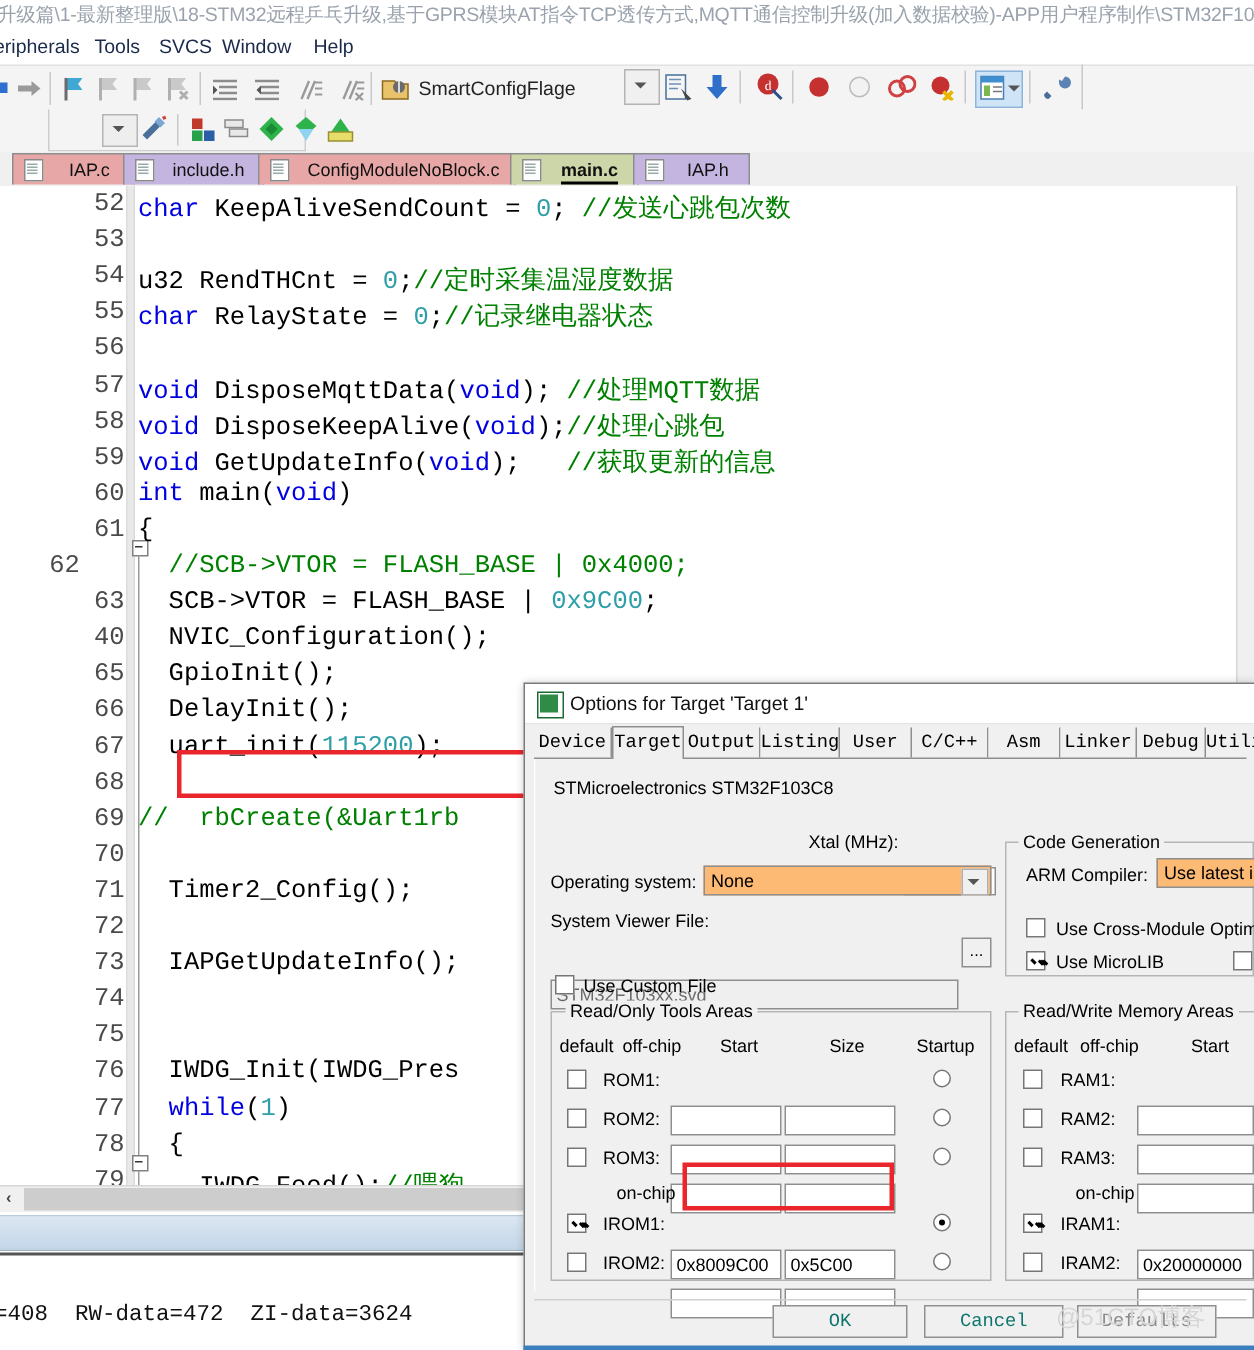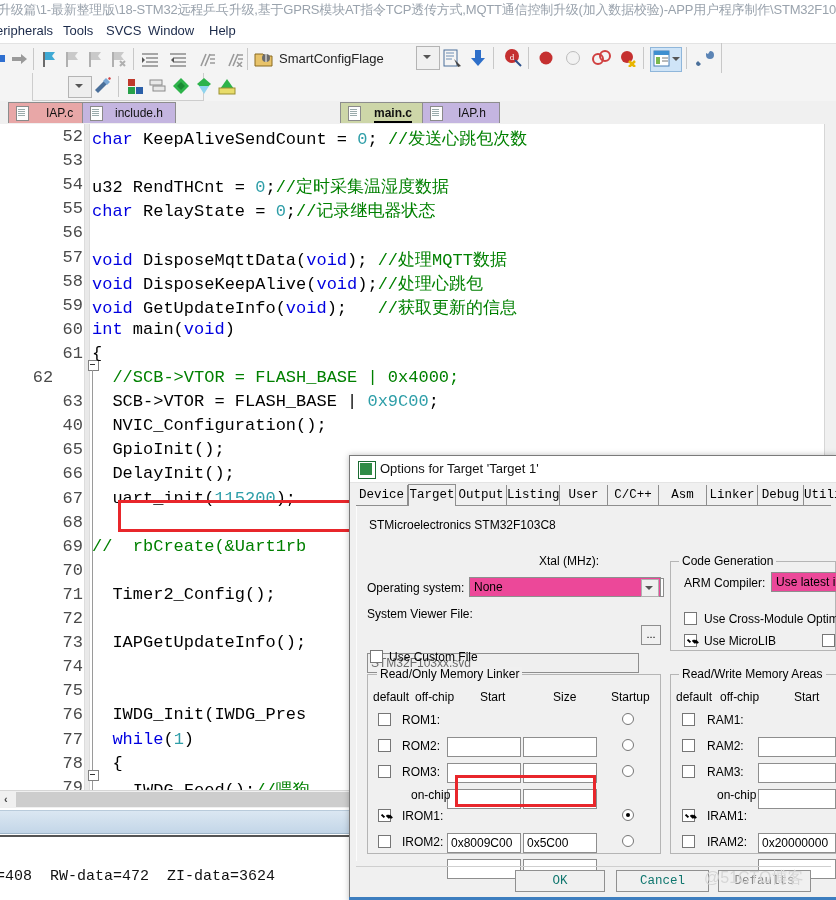--- a/index.html
+++ b/index.html
@@ -226,21 +226,21 @@
   .dinput{
     position:absolute;background:#ffffff;
     border:1px solid #8e8e8e;box-sizing:border-box;
     font-size:12px;color:#000;margin-top:28px;
   }
   .dinput .v{position:absolute;left:3px;top:1px;white-space:nowrap;}
   .dinput.sel .v{background:#2f6fd0;color:#ffffff;padding:0 1px;}
   .dinput.ro{background:#efefef;color:#6c6c6c;}
   .dinput.ro .v{color:#6b6b6b;}
   .dcombo{
-    position:absolute;background:#ec4899;border:1px solid #8e8e8e;box-sizing:border-box;
+    position:absolute;background:#fdba74;border:1px solid #8e8e8e;box-sizing:border-box;
   }
   .dcombo .v{position:absolute;left:4px;top:2px;font-size:12px;}
   .dcombo .btn{
     position:absolute;right:1px;top:1px;width:16px;height:16px;
     background:#f0f0f0;border:1px solid #b0b0b0;
   }
   .dcombo .btn .caret{left:3px;top:6px;}
   .grpbox{
     position:absolute;border:1px solid #b5b5b5;box-sizing:border-box;
   }
@@ -450,20 +450,24 @@
 </div>
 
 <div id="tabbar">
   <div class="ftab" style="left:8px;width:82px;background:#e8a7a7;">
     <div class="fico"></div>
     <div class="lbl" style="left:37px">IAP.c</div>
   </div>
   <div class="ftab" style="left:82px;width:94px;background:#c4b5e0;">
     <div class="fico"></div>
     <div class="lbl" style="left:32px">include.h</div>
+  </div>
+  <div class="ftab" style="left:172px;width:172px;background:#e8a7a7;">
+    <div class="fico"></div>
+    <div class="lbl" style="left:32px">ConfigModuleNoBlock.c</div>
   </div>
   <div class="ftab" style="left:340px;width:86px;background:#cdd6a8;">
     <div class="fico"></div>
     <div class="lbl" style="left:33px;font-weight:bold;border-bottom:2px solid #000;padding-bottom:1px;">main.c</div>
   </div>
   <div class="ftab" style="left:422px;width:78px;background:#c4b5e0;">
     <div class="fico"></div>
     <div class="lbl" style="left:35px">IAP.h</div>
   </div>
 </div>
@@ -596,21 +600,21 @@
     <div class="dtext" style="left:10px;top:101px;">System Viewer File:</div>
     <div class="dinput ro" style="left:10px;top:119px;width:272px;height:20px;">
       <div class="v" style="top:2px">STM32F103xx.svd</div>
     </div>
     <div id="ellipsisbtn" style="left:284px;top:119px;width:20px;height:20px;line-height:16px;"><span>...</span></div>
 
     <div class="cbx" style="left:13px;top:144px;"></div>
     <div class="dtext" style="left:32px;top:144px;">Use Custom File</div>
 
     <div class="grpbox" style="left:10px;top:168px;width:294px;height:180px;"></div>
-    <div class="grplbl" style="left:20px;top:161px;">Read/Only Memory Linker</div>
+    <div class="grplbl" style="left:20px;top:161px;">Read/Only Tools Areas</div>
     <div class="dtext" style="left:16px;top:184px;">default</div>
     <div class="dtext" style="left:58px;top:184px;">off-chip</div>
     <div class="dtext" style="left:123px;top:184px;">Start</div>
     <div class="dtext" style="left:196px;top:184px;">Size</div>
     <div class="dtext" style="left:254px;top:184px;">Startup</div>
 
     <div class="cbx" style="left:21px;top:207px;"></div>
     <div class="dtext" style="left:45px;top:207px;">ROM1:</div>
     <div class="dinput" style="left:90px;top:203px;width:74px;height:20px;">
         <div class="v" style="top:2px"></div>

